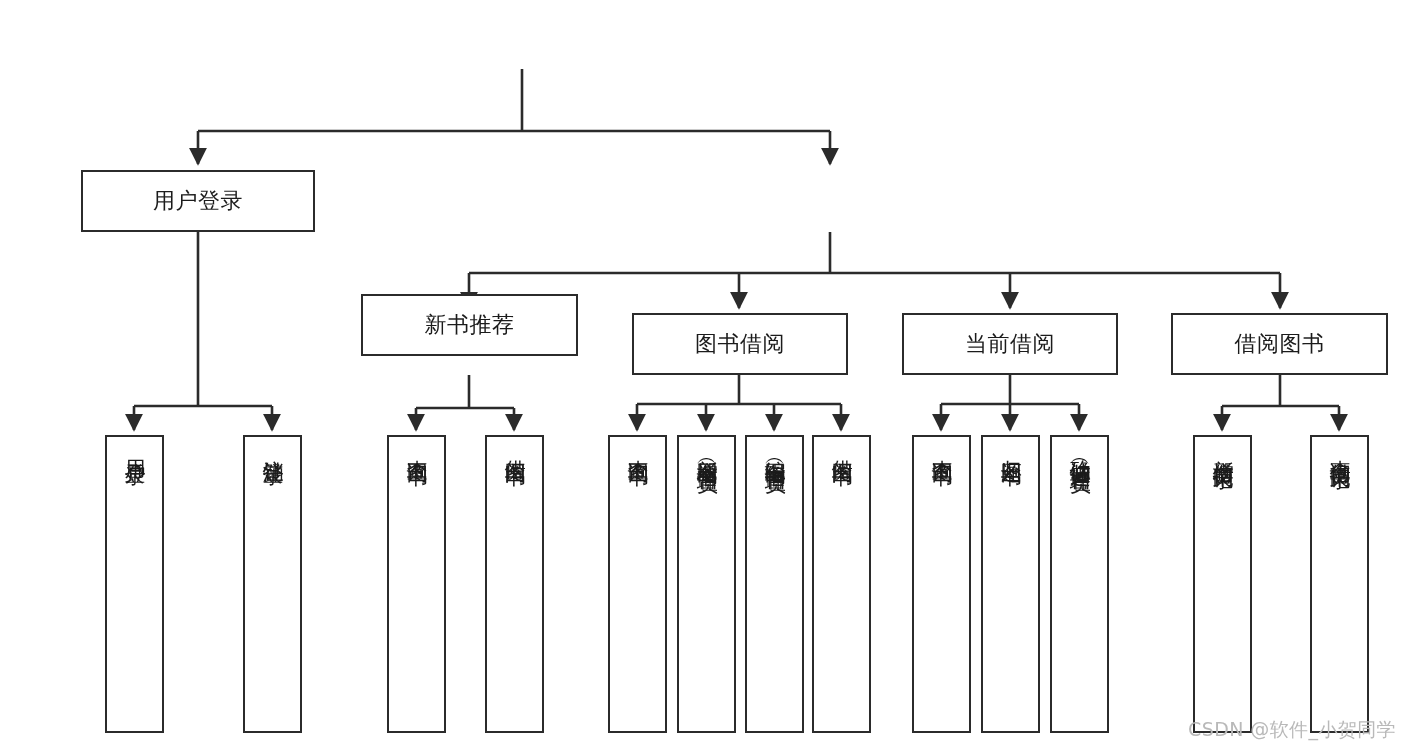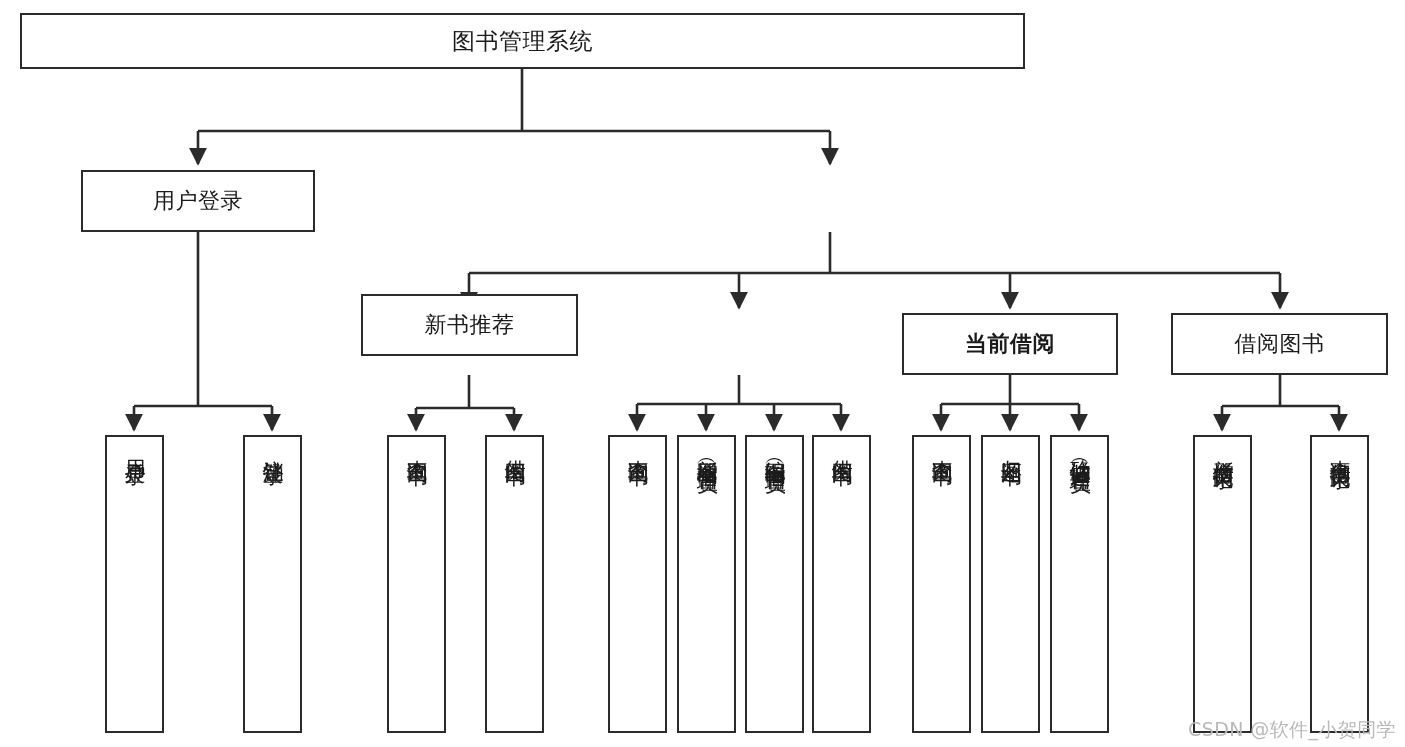--- a/index.html
+++ b/index.html
@@ -126,32 +126,32 @@
       <path d="M 1010 404 L 1010 430" marker-end="url(#arrow)"></path>
       <path d="M 1079 404 L 1079 430" marker-end="url(#arrow)"></path>
 
       <path d="M 1280 375 L 1280 406"></path>
       <path d="M 1222 406 L 1339 406"></path>
       <path d="M 1222 406 L 1222 430" marker-end="url(#arrow)"></path>
       <path d="M 1339 406 L 1339 430" marker-end="url(#arrow)"></path>
     </g>
   </svg>
 
-  <div class="node horiz root" style="left:20px; top:13px; width:1005px; height:56px;">
-    <span class="node-label">图书管理系统</span>
-  </div>
 
   <div class="node horiz" style="left:81px; top:170px; width:234px; height:62px;">
     <span class="node-label">用户登录</span>
   </div>
 
   <div class="node horiz" style="left:361px; top:294px; width:217px; height:62px;">
     <span class="node-label">新书推荐</span>
   </div>
-  <div class="node horiz" style="left:902px; top:313px; width:216px; height:62px;font-weight:bold;">
+  <div class="node horiz" style="left:632px; top:313px; width:216px; height:62px;">
+    <span class="node-label">图书借阅</span>
+  </div>
+  <div class="node horiz" style="left:902px; top:313px; width:216px; height:62px;">
     <span class="node-label">当前借阅</span>
   </div>
   <div class="node horiz" style="left:1171px; top:313px; width:217px; height:62px;">
     <span class="node-label">借阅图书</span>
   </div>
 
   <div class="node leaf" style="left:105px; top:435px; width:59px; height:298px;">
     <span class="node-label">用户登录</span>
   </div>
   <div class="node leaf" style="left:243px; top:435px; width:59px; height:298px;">

